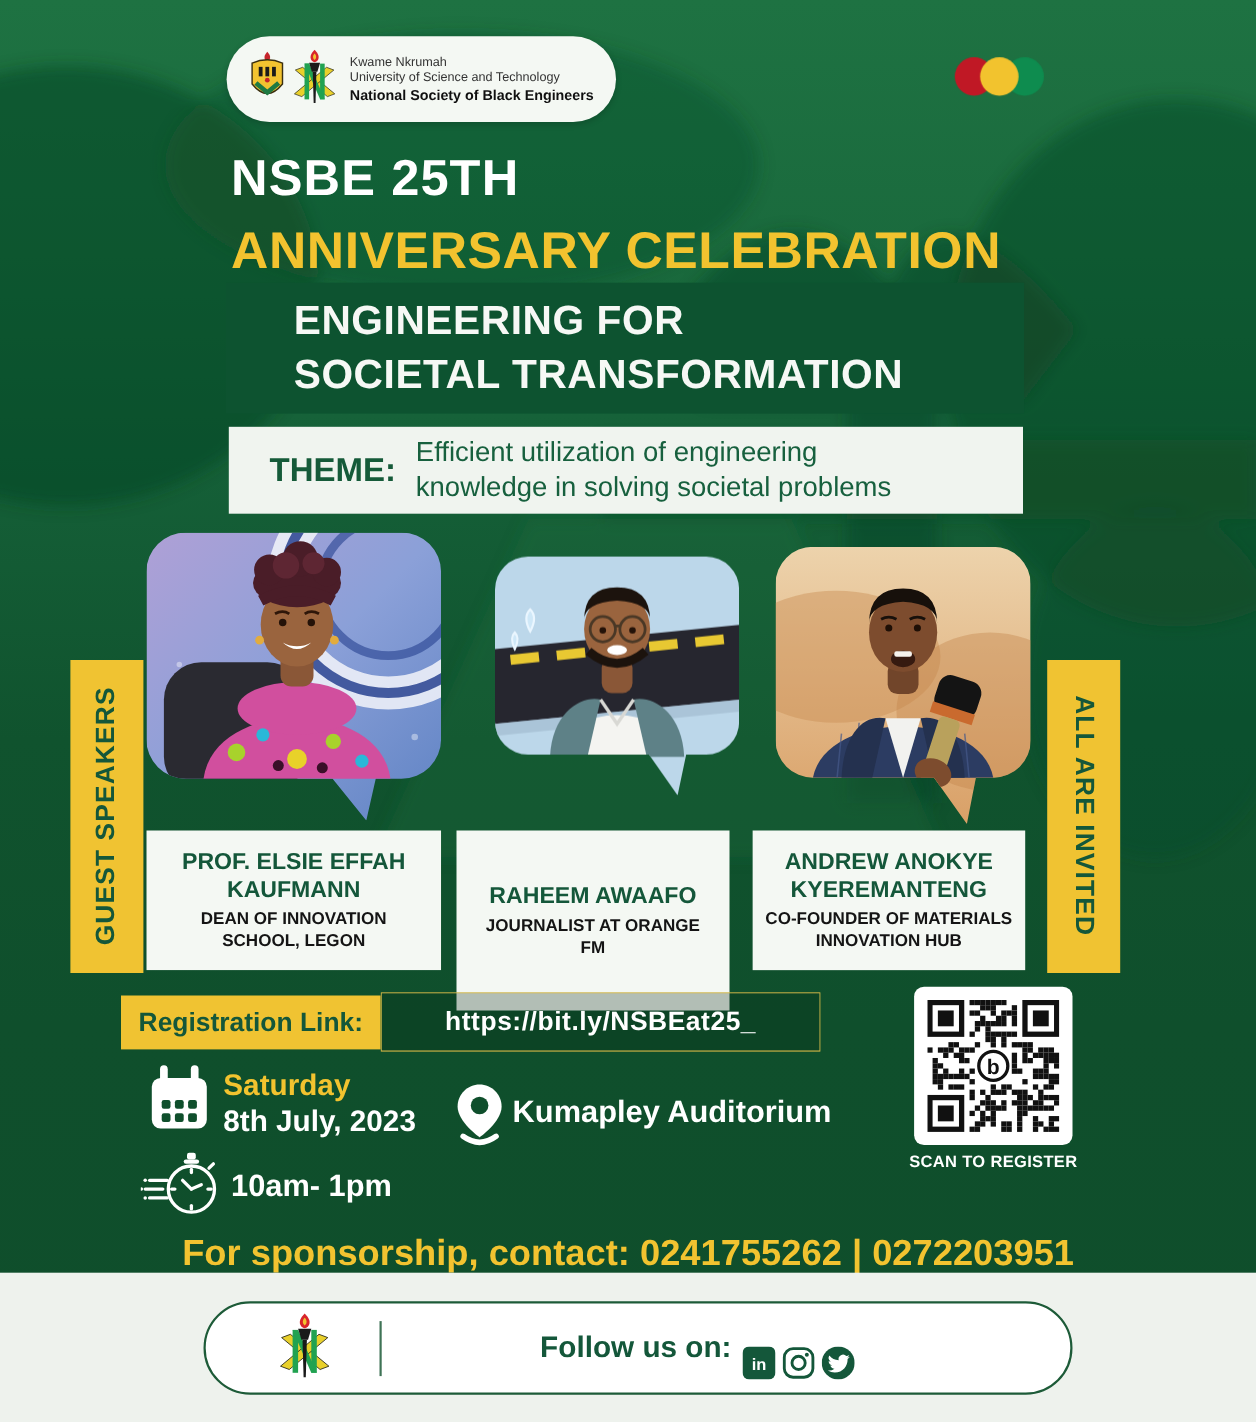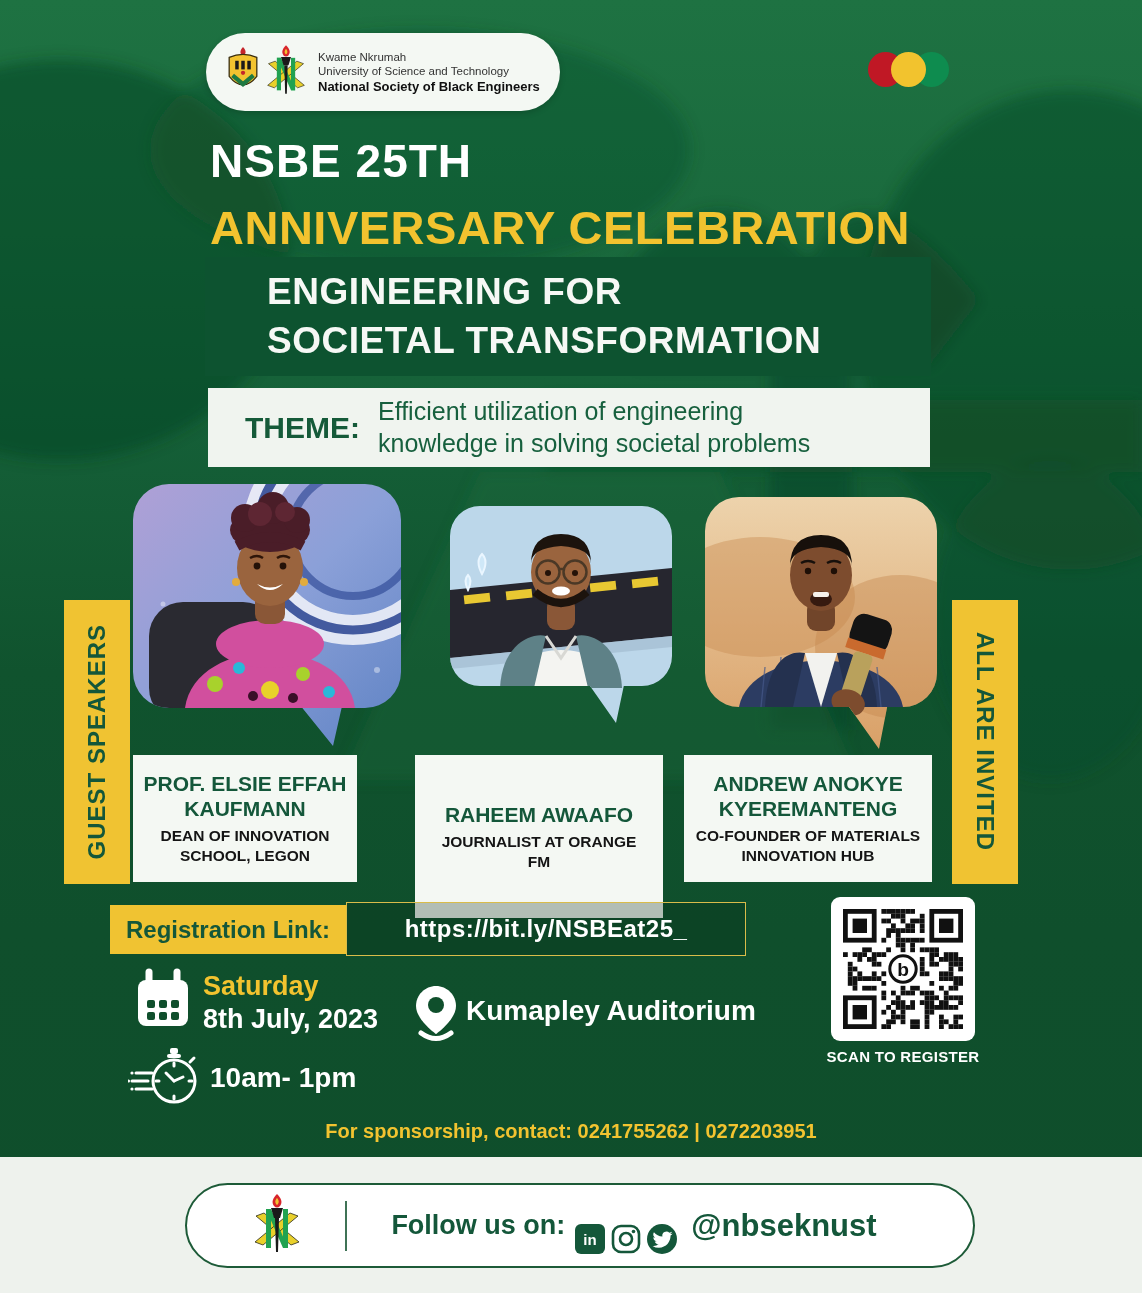--- a/index.html
+++ b/index.html
@@ -44,21 +44,21 @@
   .banner-text{font-size:24px;font-weight:bold;color:#14573A;letter-spacing:1px;writing-mode:vertical-rl;white-space:nowrap;}
   .banner-left .banner-text{transform:rotate(180deg);}
 
   .bubble{display:block;}
   .bubble1{left:133px;top:484px;}
   .bubble2{left:450px;top:506px;}
   .bubble3{left:705px;top:497px;}
 
   .card{background:#F4F8F3;display:flex;flex-direction:column;align-items:center;justify-content:center;
     text-align:center;box-sizing:border-box;padding:6px 8px;}
-  .card1{left:133px;top:755px;width:224px;height:127px;}
+  .card1{left:133px;top:755px;width:268px;height:127px;}
   .card2{left:415px;top:755px;width:248px;height:163px;}
   .card3{left:684px;top:755px;width:248px;height:127px;}
   .card-name{font-size:21px;font-weight:bold;color:#14573A;line-height:1.2;margin-bottom:5px;max-width:236px;}
   .card-role{font-size:15.5px;font-weight:bold;color:#141414;line-height:1.28;max-width:214px;}
   .card3 .card-role{max-width:228px;}
 
   .reg-label{left:110px;top:905px;width:236px;height:49px;background:#F0C332;
     display:flex;align-items:center;justify-content:center;font-size:24px;font-weight:bold;color:#14573A;}
   .reg-link{left:346px;top:902px;width:400px;height:54px;border:1.5px solid #D9BC4A;background:rgba(6,40,22,.28);
     display:flex;align-items:center;justify-content:center;font-size:24px;font-weight:bold;color:#FFFFFF;
@@ -70,21 +70,21 @@
     color:#FFFFFF;letter-spacing:.3px;}
 
   .icon-calendar{left:134px;top:968px;}
   .event-day{left:203px;top:971px;font-size:27px;font-weight:bold;color:#F2C32F;}
   .event-date{left:203px;top:1004px;font-size:27px;font-weight:bold;color:#FFFFFF;}
   .icon-pin{left:414px;top:984px;}
   .venue{left:466px;top:995px;font-size:28px;font-weight:bold;color:#FFFFFF;}
   .icon-stopwatch{left:128px;top:1044px;}
   .time{left:210px;top:1062px;font-size:28px;font-weight:bold;color:#FFFFFF;}
 
-  .sponsorship{left:0;top:1120px;width:1142px;text-align:center;font-size:20px;font-weight:bold;color:#F2C330;}
+  .sponsorship{left:0;top:1120px;width:1142px;text-align:center;font-size:33px;font-weight:bold;color:#F2C330;}
 
   .bottom-strip{left:0;top:1157px;width:1142px;height:136px;background:#EEF2ED;}
   .footer-pill{left:185px;top:1183px;width:790px;height:85px;border-radius:43px;background:#FFFFFF;
     border:2.5px solid #1D5B38;box-sizing:border-box;display:flex;align-items:center;}
   .footer-logo{margin-left:66px;}
   .footer-divider{margin-left:44px;width:2px;height:50px;background:#1D5B38;opacity:.85;}
   .footer-content{flex:1;display:flex;align-items:center;justify-content:center;gap:10px;padding-right:52px;}
   .follow-label{font-size:27px;font-weight:bold;color:#14573A;}
   .social-icons{display:flex;gap:6px;margin-top:26px;}
   .handle{font-size:31px;font-weight:bold;color:#14573A;margin-left:4px;}
@@ -596,17 +596,16 @@
         <svg width="30" height="30" viewBox="0 0 30 30">
           <rect x="2" y="2" width="26" height="26" rx="8" fill="none" stroke="#14573A" stroke-width="2.6"></rect>
           <circle cx="15" cy="15" r="6" fill="none" stroke="#14573A" stroke-width="2.6"></circle>
           <circle cx="22.5" cy="7.5" r="1.8" fill="#14573A"></circle>
         </svg>
         <svg width="30" height="30" viewBox="0 0 30 30">
           <circle cx="15" cy="15" r="15" fill="#14573A"></circle>
           <path transform="translate(4,5) scale(0.92)" fill="#fff" d="M23.44 4.83c-.8.37-1.66.62-2.56.73a4.47 4.47 0 0 0 1.96-2.47 8.9 8.9 0 0 1-2.83 1.08 4.46 4.46 0 0 0-7.6 4.07A12.65 12.65 0 0 1 3.2 3.57a4.46 4.46 0 0 0 1.38 5.95 4.42 4.42 0 0 1-2.02-.56v.06a4.46 4.46 0 0 0 3.58 4.37 4.47 4.47 0 0 1-2.01.08 4.46 4.46 0 0 0 4.17 3.1A8.95 8.95 0 0 1 1.7 18.4a12.63 12.63 0 0 0 6.84 2c8.2 0 12.7-6.8 12.7-12.7l-.01-.58a9.07 9.07 0 0 0 2.21-2.3z"></path>
         </svg>
       </span>
-      <span class="handle">@nbseknust</span>
     </div>
   </div>
 
 </div>
 
 </body></html>

